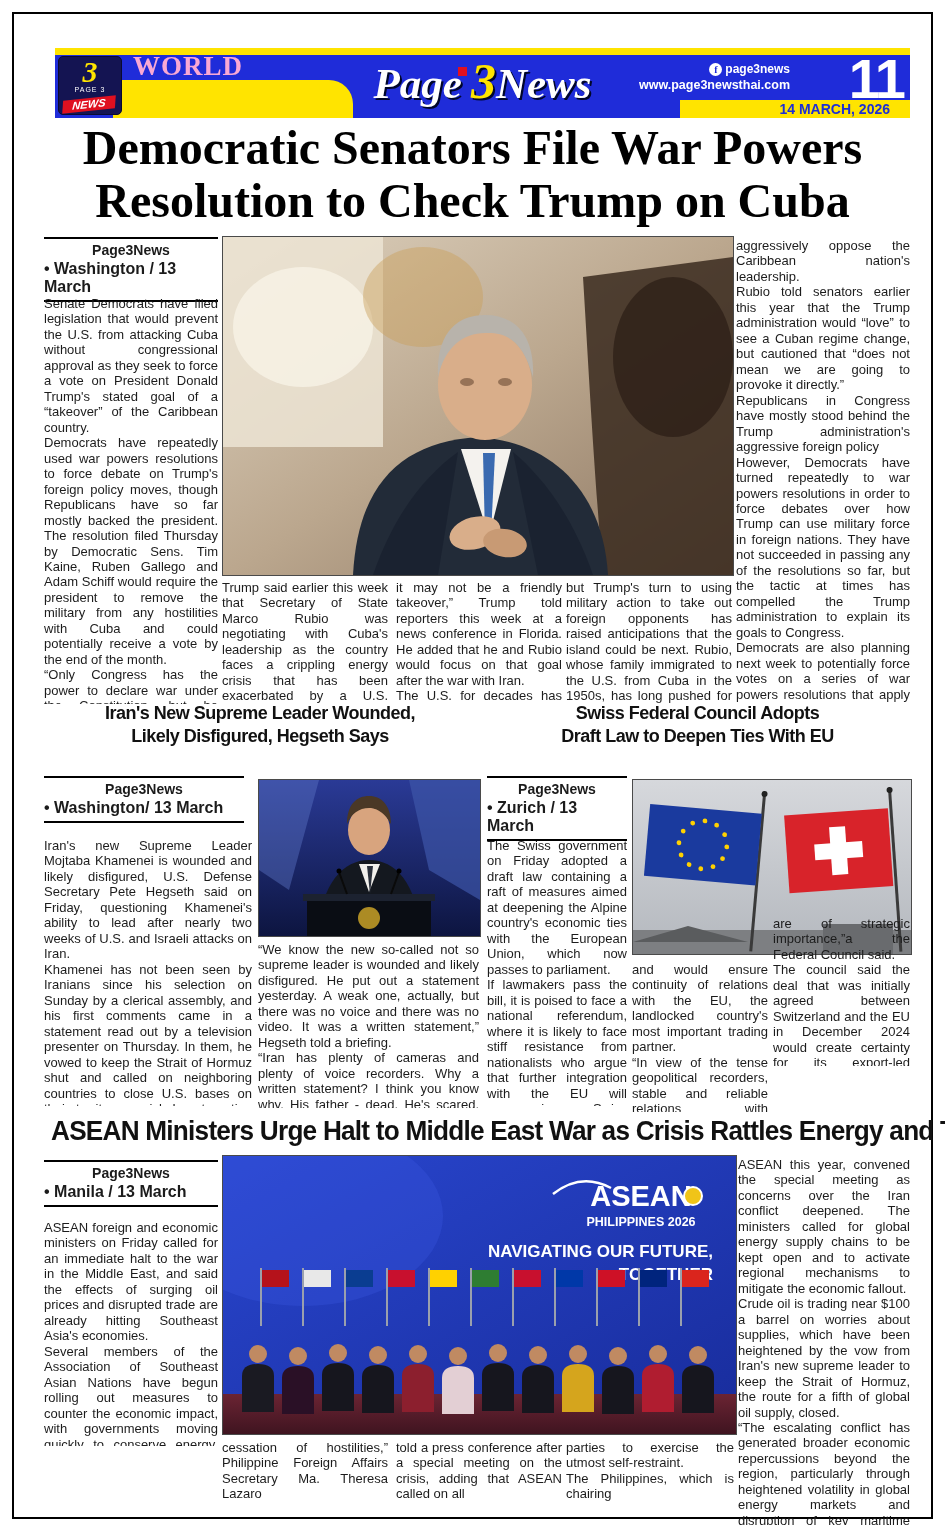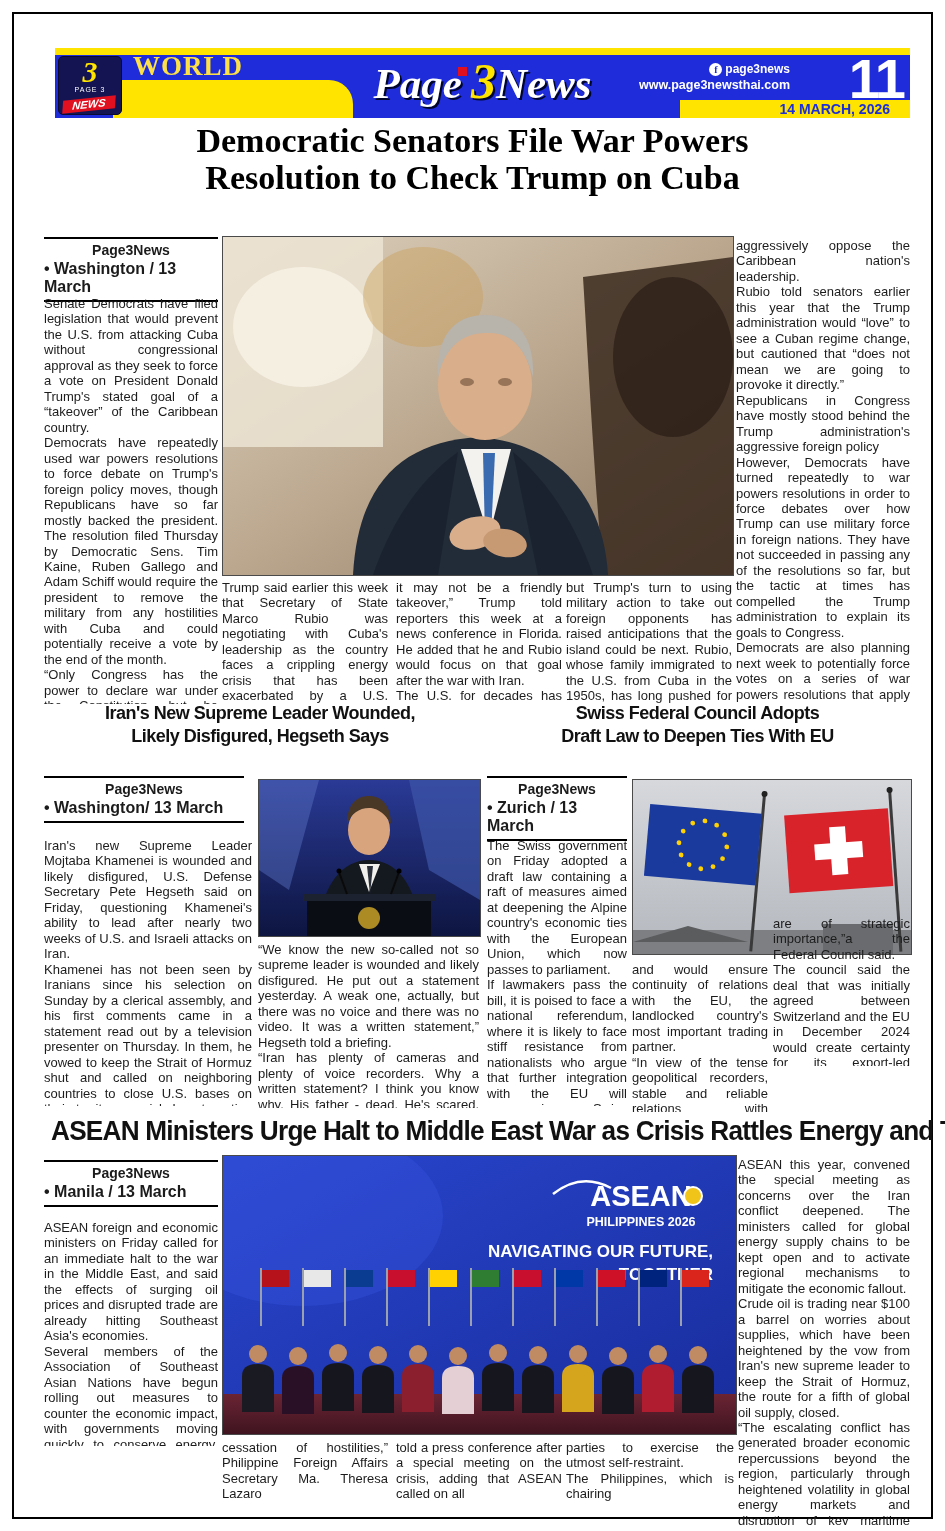--- a/index.html
+++ b/index.html
@@ -6,21 +6,21 @@
   .page{position:relative;width:945px;height:1531px;background:#ffffff;overflow:hidden;
         font-family:"Liberation Sans",sans-serif;color:#1b1b1b;}
   .frame{position:absolute;left:12px;top:12px;width:917px;height:1503px;border:2px solid #000;}
 
   
   .banner{position:absolute;left:55px;top:48px;width:855px;height:70px;background:#1f2cd9;}
   .stripe-top{position:absolute;left:0;top:0;width:100%;height:7px;background:#ffe400;}
   .world-tab{position:absolute;left:58px;top:32px;width:240px;height:38px;background:#ffe400;
              border-top-right-radius:24px;}
   .world-label{position:absolute;left:78px;top:3px;font-family:"Liberation Serif",serif;
-               font-weight:bold;font-size:27px;color:#fde047;letter-spacing:1px;}
+               font-weight:bold;font-size:27px;color:#f9a8d4;letter-spacing:1px;}
   .date-strip{position:absolute;right:0;top:52px;width:230px;height:18px;background:#ffe400;
               text-align:right;}
   .issue-date{font-weight:bold;font-size:14px;color:#1d2fd6;padding-right:20px;line-height:18px;}
   .logo-box{position:absolute;left:3px;top:8px;width:62px;height:57px;background:#141452;
             border-radius:5px;border:1px solid #0a0a30;text-align:center;z-index:5;}
   .logo-three{font-family:"Liberation Serif",serif;font-weight:bold;font-style:italic;
               font-size:30px;color:#ffe400;line-height:28px;display:block;margin-top:1px;}
   .logo-page3{font-size:7px;color:#fff;letter-spacing:1px;display:block;}
   .logo-news{position:absolute;left:4px;bottom:3px;width:52px;background:#e01020;color:#fff;
              font-style:italic;font-weight:bold;font-size:11px;transform:skewX(-10deg) rotate(-6deg);
@@ -36,21 +36,21 @@
   .social-row{font-size:12px;line-height:15px;}
   .fb-icon{display:inline-block;width:13px;height:13px;border-radius:50%;background:#fff;
            color:#1f2cd9;font-size:10px;font-weight:bold;text-align:center;line-height:13px;
            font-family:"Liberation Serif",serif;margin-right:3px;}
   .website{font-size:12.5px;line-height:16px;margin-left:47px;}
   .pagenum{position:absolute;right:6px;top:-2px;font-size:56px;font-weight:bold;color:#fff;
            line-height:66px;letter-spacing:-2px;}
 
   
   .head-main{position:absolute;left:40px;top:122px;width:865px;text-align:center;
-             font-family:"Liberation Serif",serif;font-weight:bold;font-size:34px;
+             font-family:"Liberation Serif",serif;font-weight:bold;font-size:48px;
              line-height:1.1;color:#000;white-space:pre-line;}
   .head-sub{position:absolute;text-align:center;font-weight:bold;font-size:18px;
             line-height:1.25;color:#111;white-space:pre-line;letter-spacing:-0.5px;}
   .head-iran{left:40px;top:702px;width:440px;}
   .head-swiss{left:485px;top:702px;width:425px;}
   .head-asean{position:absolute;left:38px;top:1116px;width:869px;text-align:center;
               font-weight:bold;font-size:27px;color:#111;white-space:nowrap;
               letter-spacing:-0.8px;transform:scaleX(0.97);transform-origin:center;}
 
   

